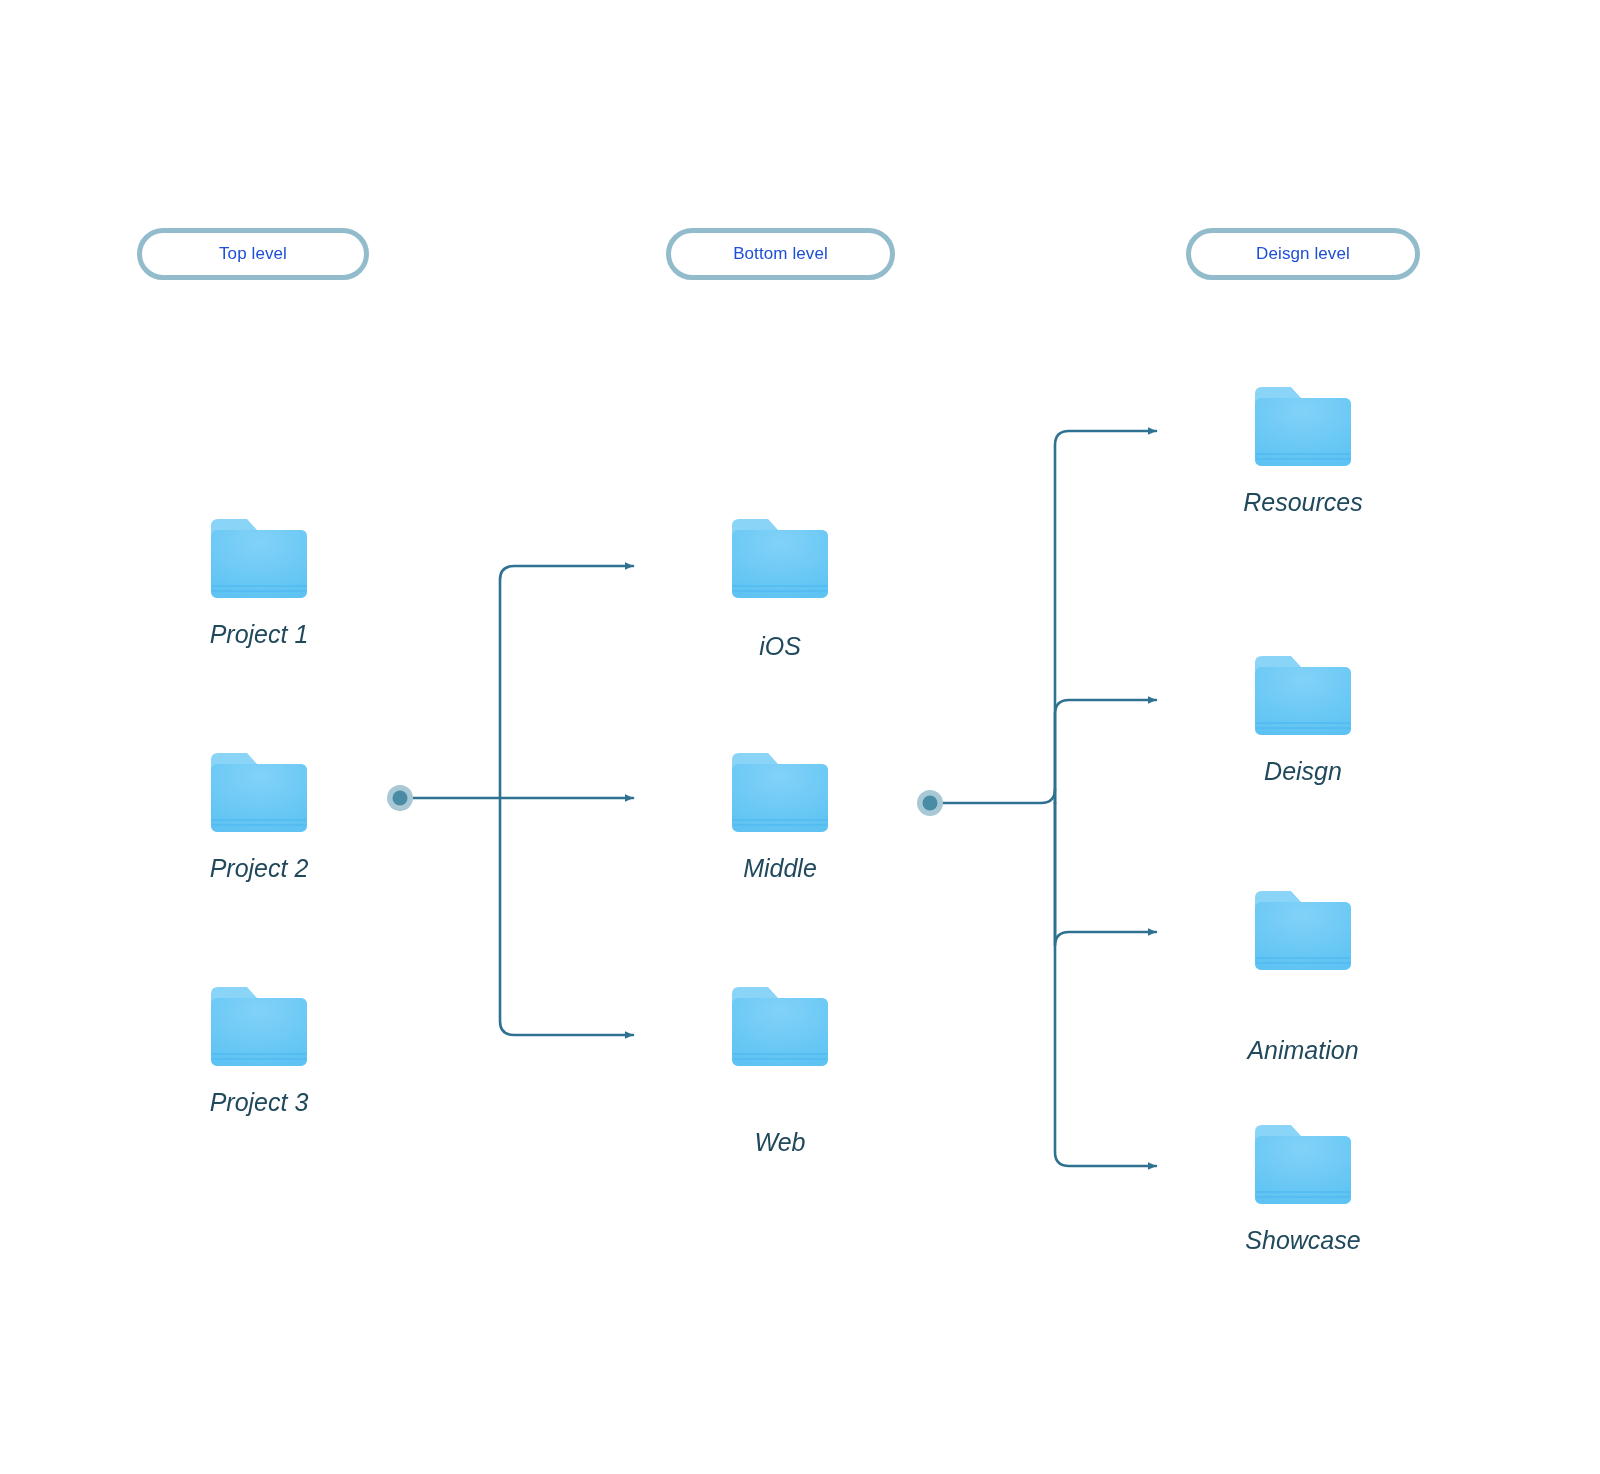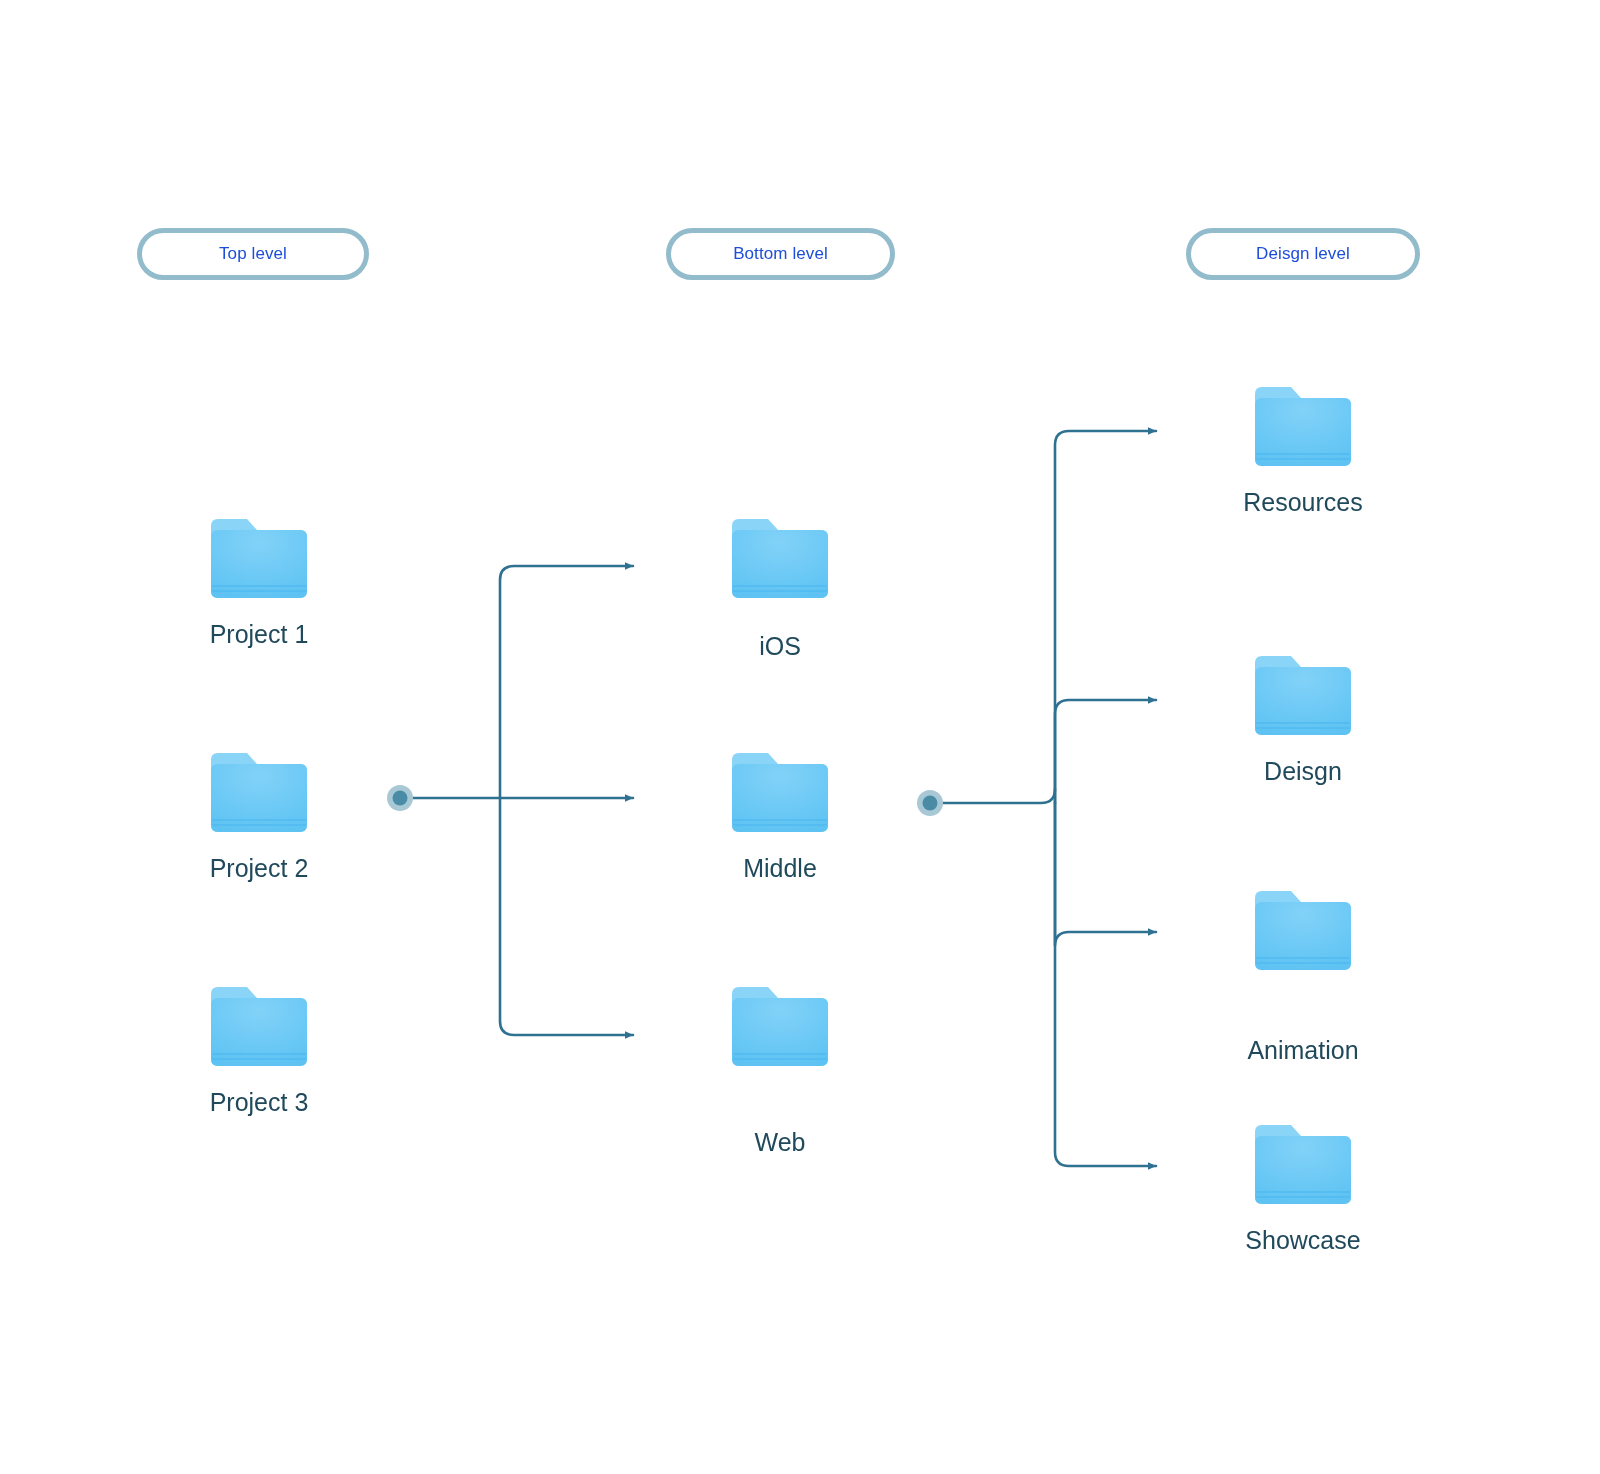--- a/index.html
+++ b/index.html
@@ -51,20 +51,21 @@
     width: 108px;
     height: 92px;
   }
   .folder svg { display: block; }
   .node-label {
     margin-top: 16px;
     font-size: 25px;
     color: #20495c;
     white-space: nowrap;
     text-align: right;
+    font-style: italic;
   }
 
   
   .connector {
     position: absolute;
     left: 0;
     top: 0;
     width: 1600px;
     height: 1474px;
     pointer-events: none;

